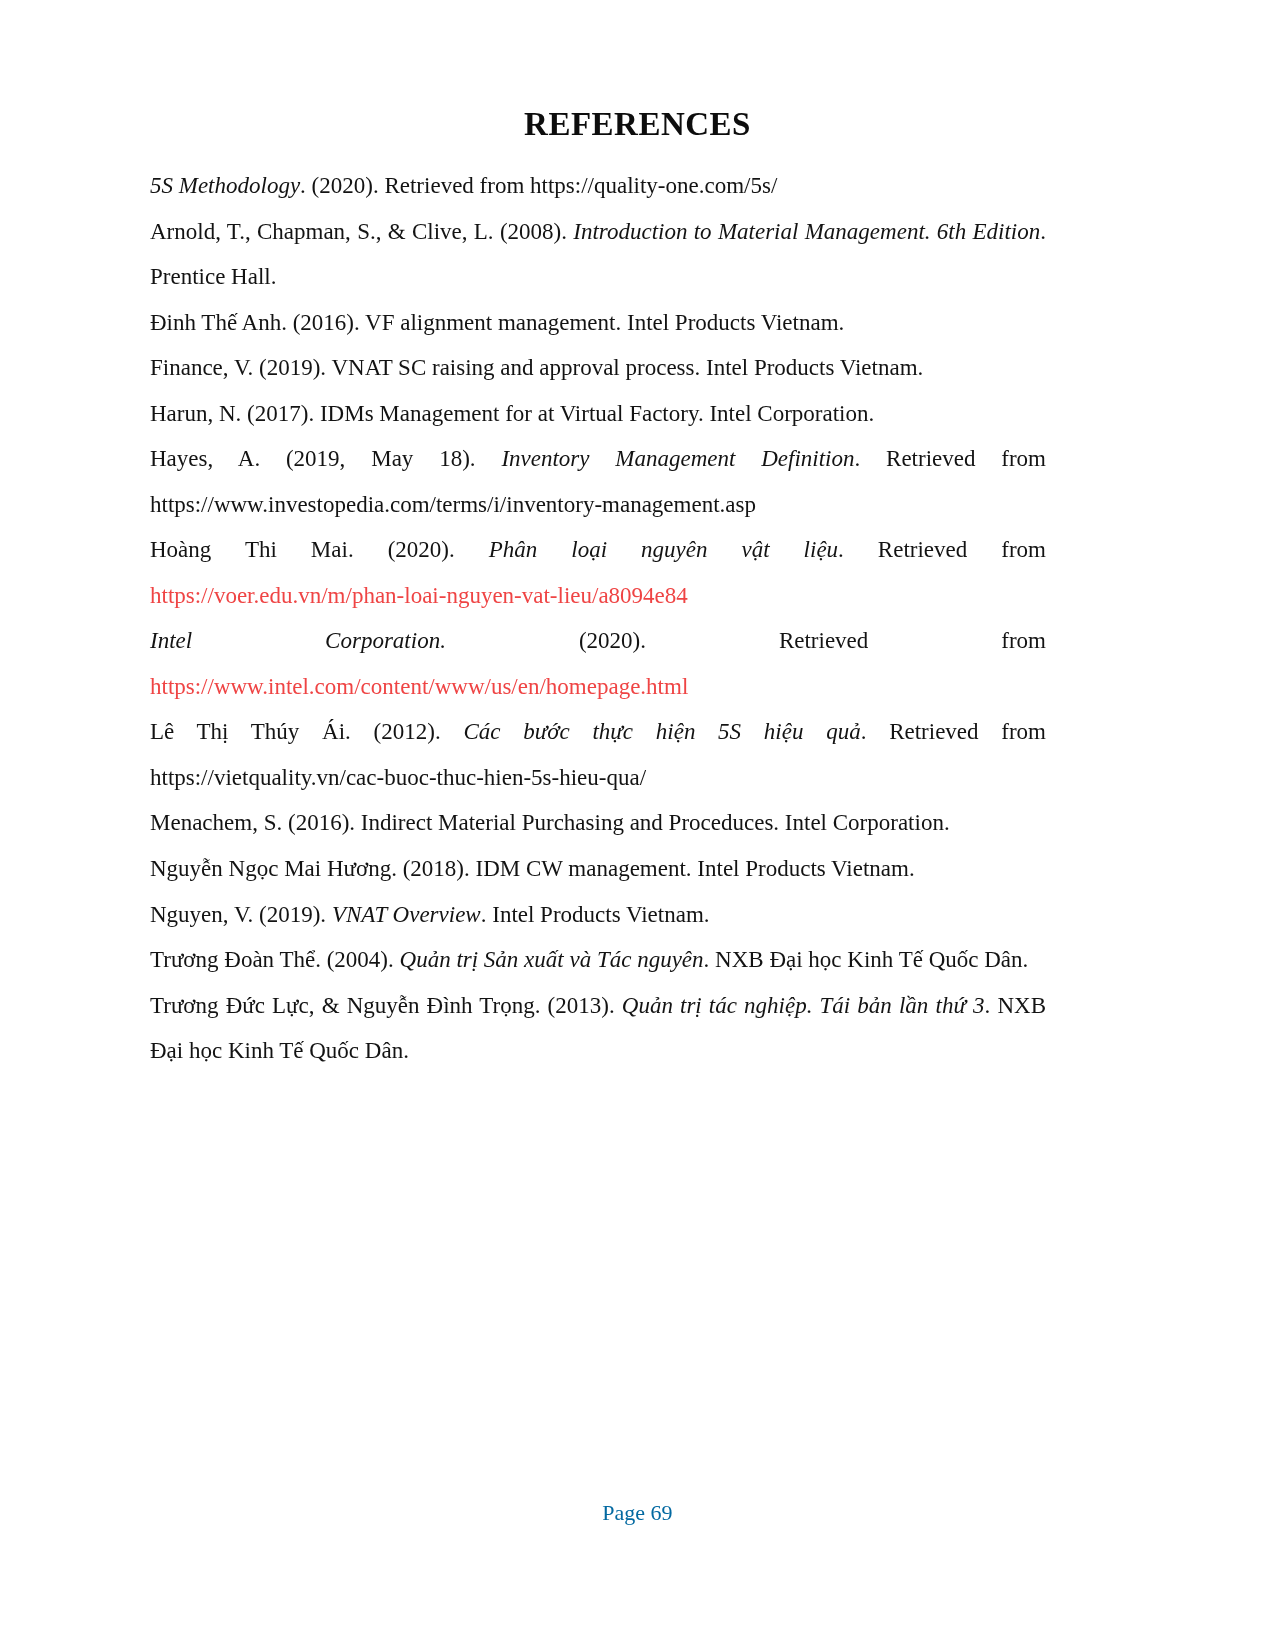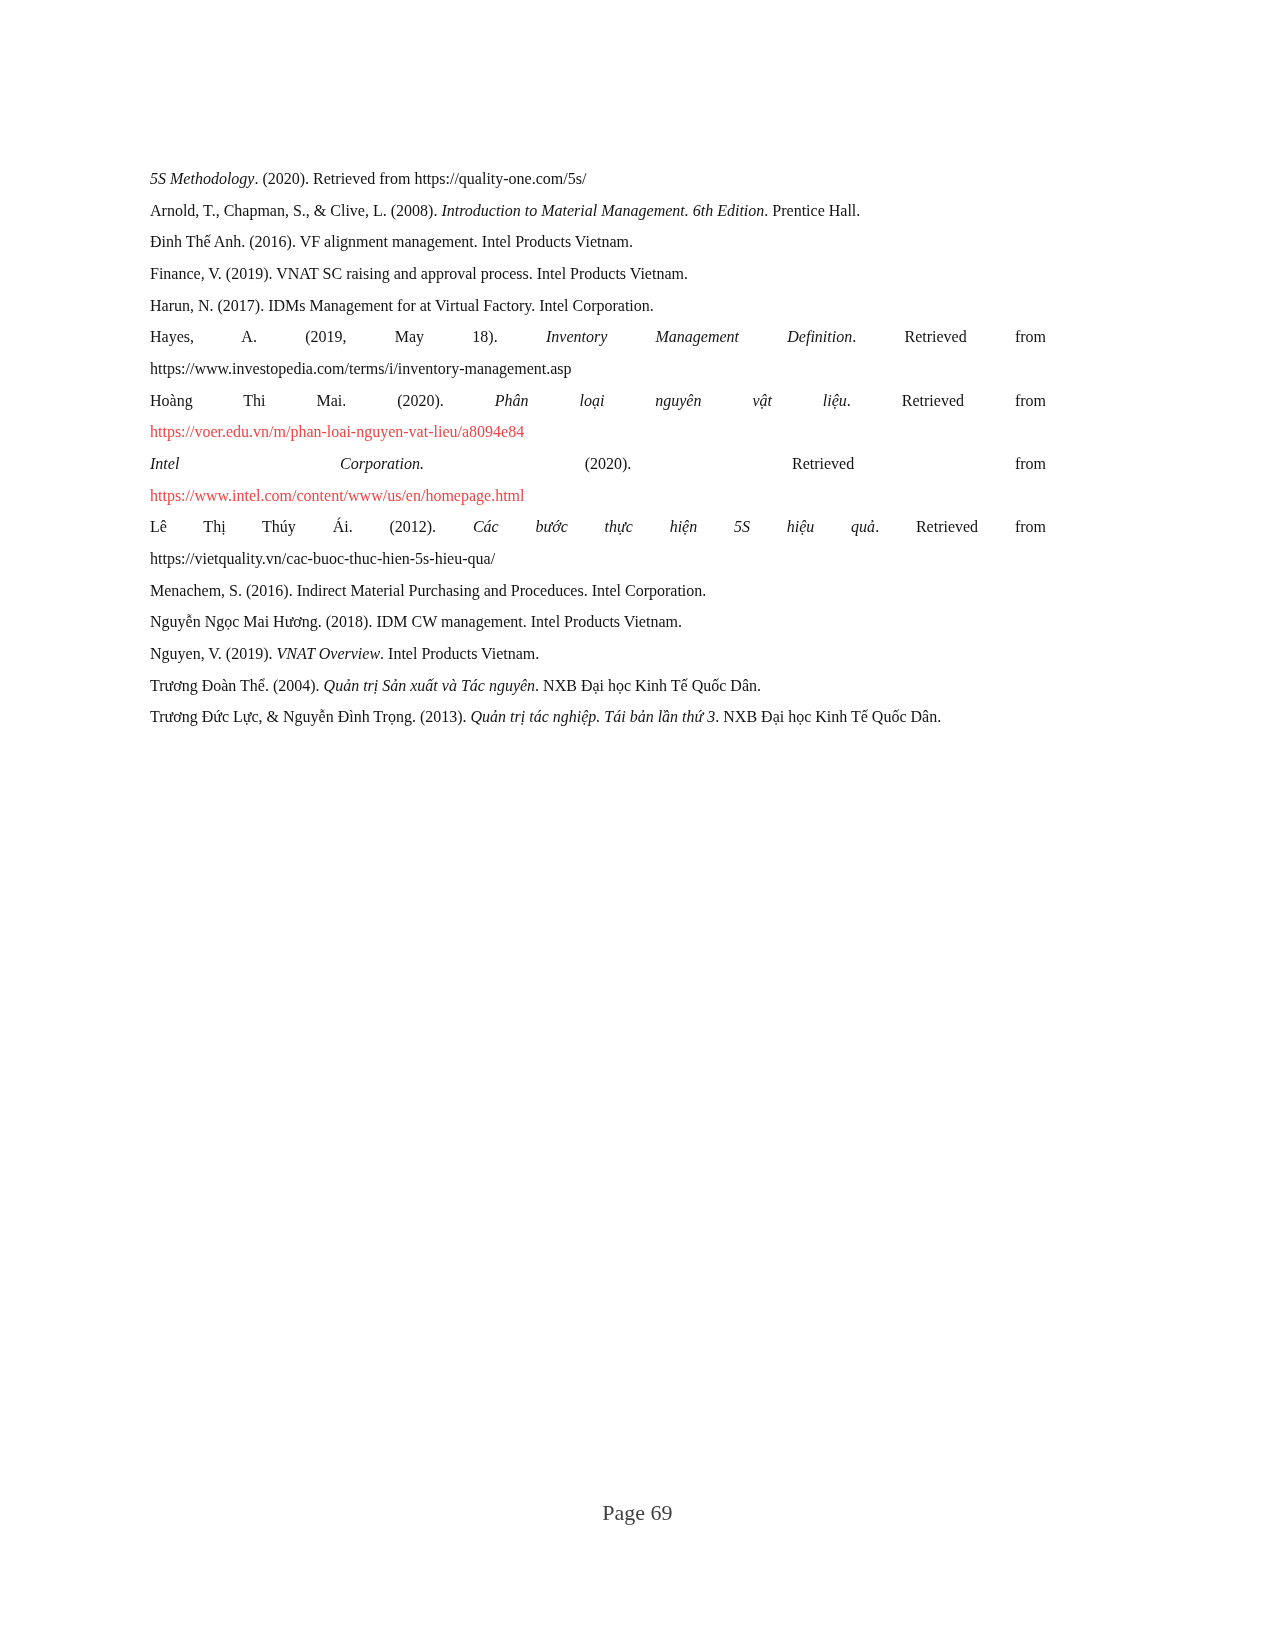--- a/index.html
+++ b/index.html
@@ -28,21 +28,21 @@
     letter-spacing: 0.5px;
     color: #0d0d0d;
   }
   .ref-list {
     position: absolute;
     top: 163px;
     left: 150px;
     width: 896px;
   }
   .ref {
-    font-size: 16px;
+    font-size: 23px;
     line-height: 1.98;
     text-align: justify;
     text-justify: inter-word;
     margin: 0 0 0px 0;
     color: #131313;
     -webkit-hyphens: none;
     hyphens: none;
   }
   .ref i, .ref .it {
     font-style: italic;
@@ -57,28 +57,29 @@
     text-align: justify;
     text-align-last: justify;
   }
   .page-footer {
     position: absolute;
     bottom: 124px;
     left: 0;
     width: 100%;
     text-align: center;
     font-size: 22px;
-    color: #404040;
+    color: #0369a1;
   }
 </style>
 </head>
 <body>
 
 <div class="page">
 
+  <h1 class="page-title">REFERENCES</h1>
 
   <div class="ref-list">
 
     <p class="ref"><span class="it">5S Methodology</span><span>. (2020). Retrieved from https://quality-one.com/5s/</span></p>
 
     <p class="ref"><span>Arnold, T., Chapman, S., &amp; Clive, L. (2008). </span><span class="it">Introduction to Material Management. 6th Edition</span><span>. Prentice Hall.</span></p>
 
     <p class="ref"><span>Đinh Thế Anh. (2016). VF alignment management. Intel Products Vietnam.</span></p>
 
     <p class="ref"><span>Finance, V. (2019). VNAT SC raising and approval process. Intel Products Vietnam.</span></p>

